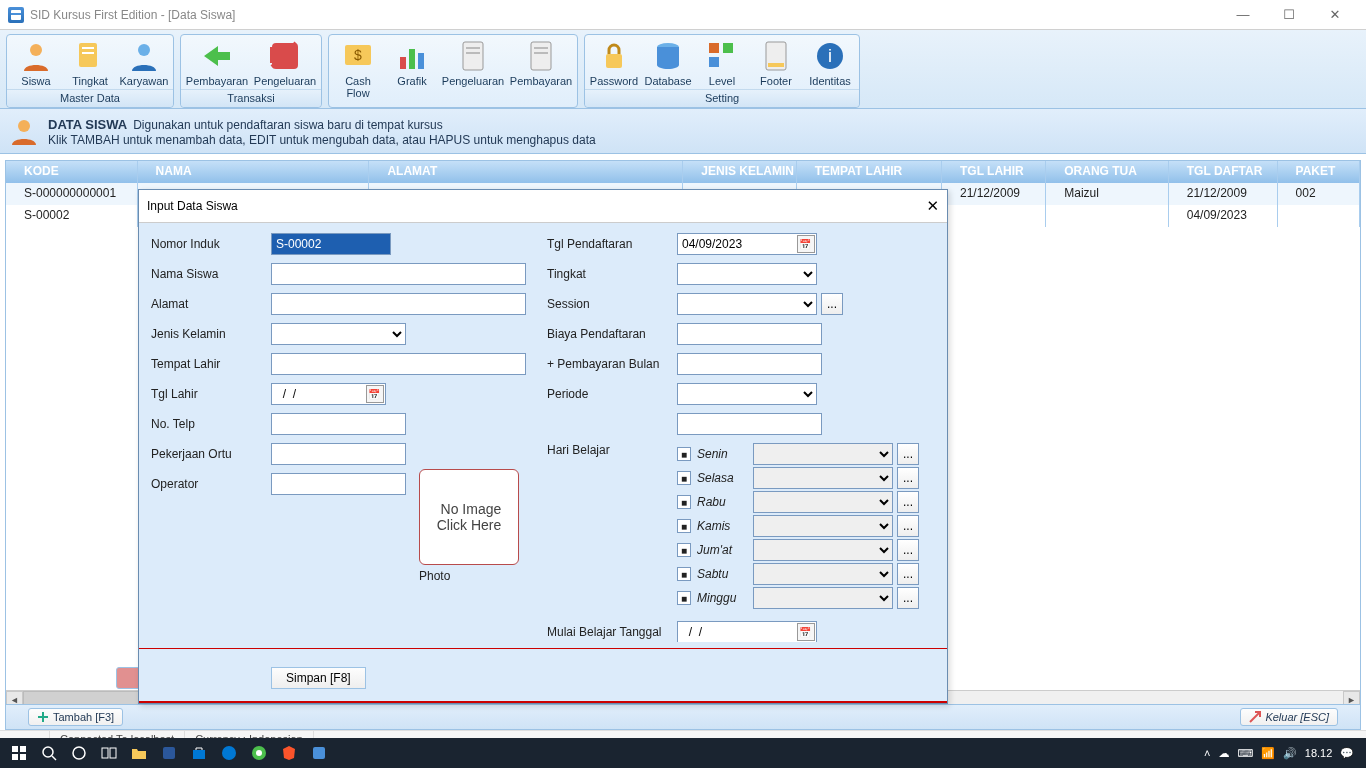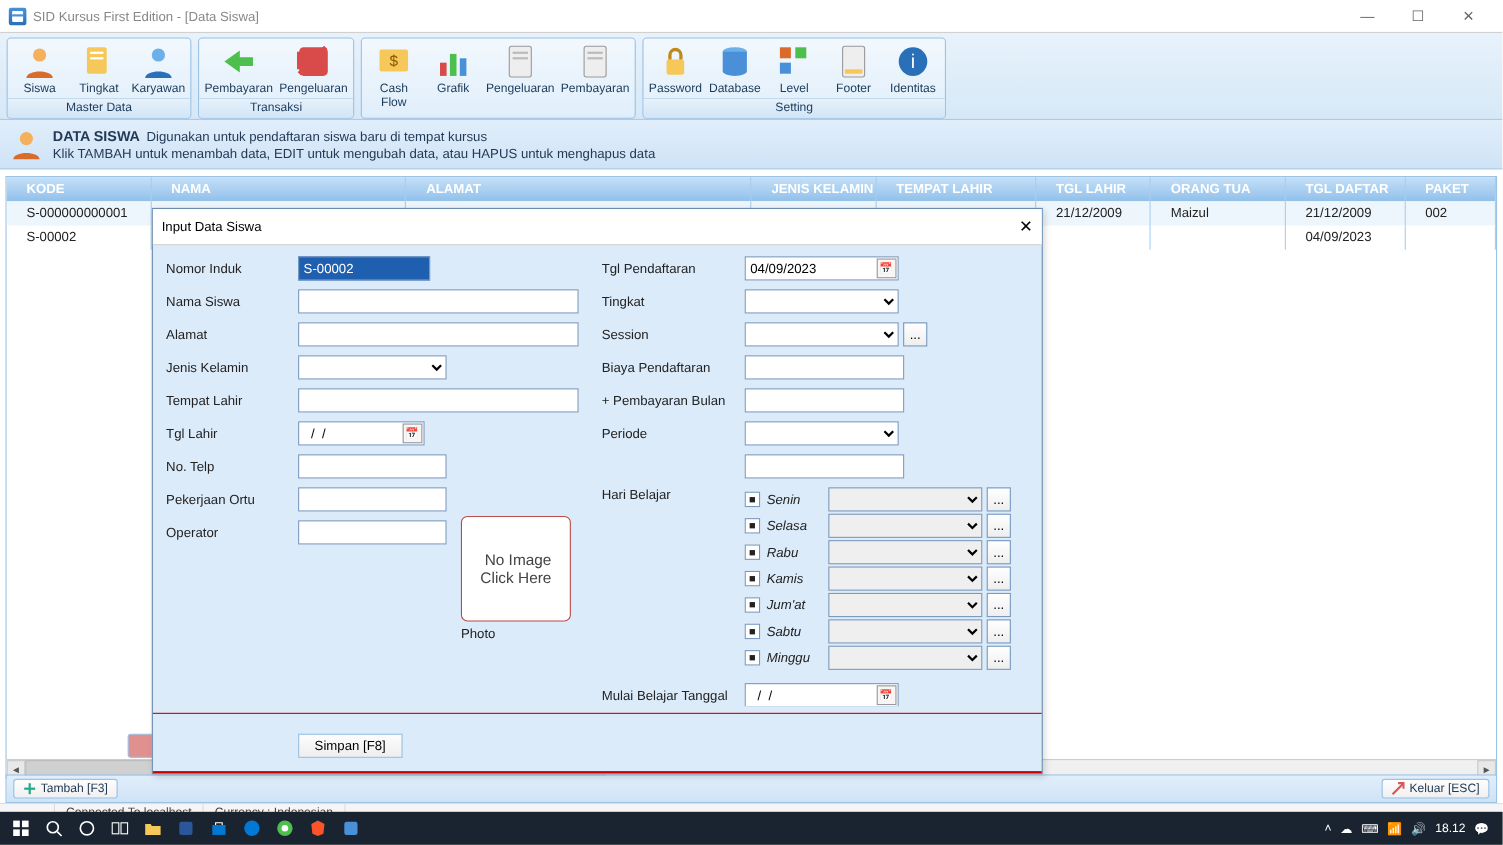--- a/index.html
+++ b/index.html
@@ -43,24 +43,24 @@
 .col-tgld   { width: 105px; }
 .col-paket  { width: 76px; }
 .trow { display: flex; font-size: 12px; color: #222; height: 22px; }
 .trow:nth-child(even) { background: #eef6fd; }
 .hscroll { position:absolute; bottom:0; left:0; right:0; height:17px; background:#f0f0f0; border-top:1px solid #ccc; display:flex; }
 .hscroll .arrow { width:17px; height:17px; background:#e8e8e8; border:1px solid #c8c8c8; display:flex;align-items:center;justify-content:center;font-size:9px;color:#555;}
 .hscroll .track { flex:1; position:relative; }
 .hscroll .thumb { position:absolute; left:0; top:0; bottom:0; width:40%; background:#d0d0d0; border:1px solid #bbb;}
 
 
-.bottombar { position: absolute; bottom: 38px; left: 5px; right: 5px; height: 26px; background: linear-gradient(#e1eefb,#cfe3f6); border: 1px solid #9cc2e4; display: flex; align-items: center; padding: 0 6px; }
+.bottombar { position: absolute; bottom: 38px; left: 5px; right: 5px; height: 26px; background: linear-gradient(#e1eefb,#cfe3f6); border: 1px solid #9cc2e4; display: flex; align-items: center; padding: 0 22px; }
 .bbtn { background: linear-gradient(#fdfdfd,#f0f0f0); border: 1px solid #9cc2e4; border-radius: 3px; padding: 2px 8px; font-size: 11px; color: #233a56; margin-right: 6px; cursor: pointer; display:flex; align-items:center; gap:4px; }
 .bbtn .bi { width:12px; height:12px; display:inline-block; }
-.bbtn.right { margin-left:auto; margin-right:0; }
+.bbtn.right { margin-left:auto; margin-right:0;font-style:italic; }
 
 
 .status1 { position:absolute; bottom:20px; left:0; right:0; height:18px; background:#f5f5f5; border-top:1px solid #ddd; display:flex; font-size:11px; color:#444; }
 .status1 > div { padding:2px 10px; border-right:1px solid #ddd; }
 .status1 > div:first-child { width:50px; }
 
 
 .taskbar { position:absolute; bottom:0; left:0; right:0; height:30px; background:#1a2430; display:flex; align-items:center; padding:0 4px; color:#fff; font-size:11px; }
 .taskbar .tb { width:30px; height:30px; display:flex; align-items:center; justify-content:center; }
 .taskbar .tb svg { width:16px; height:16px; }

